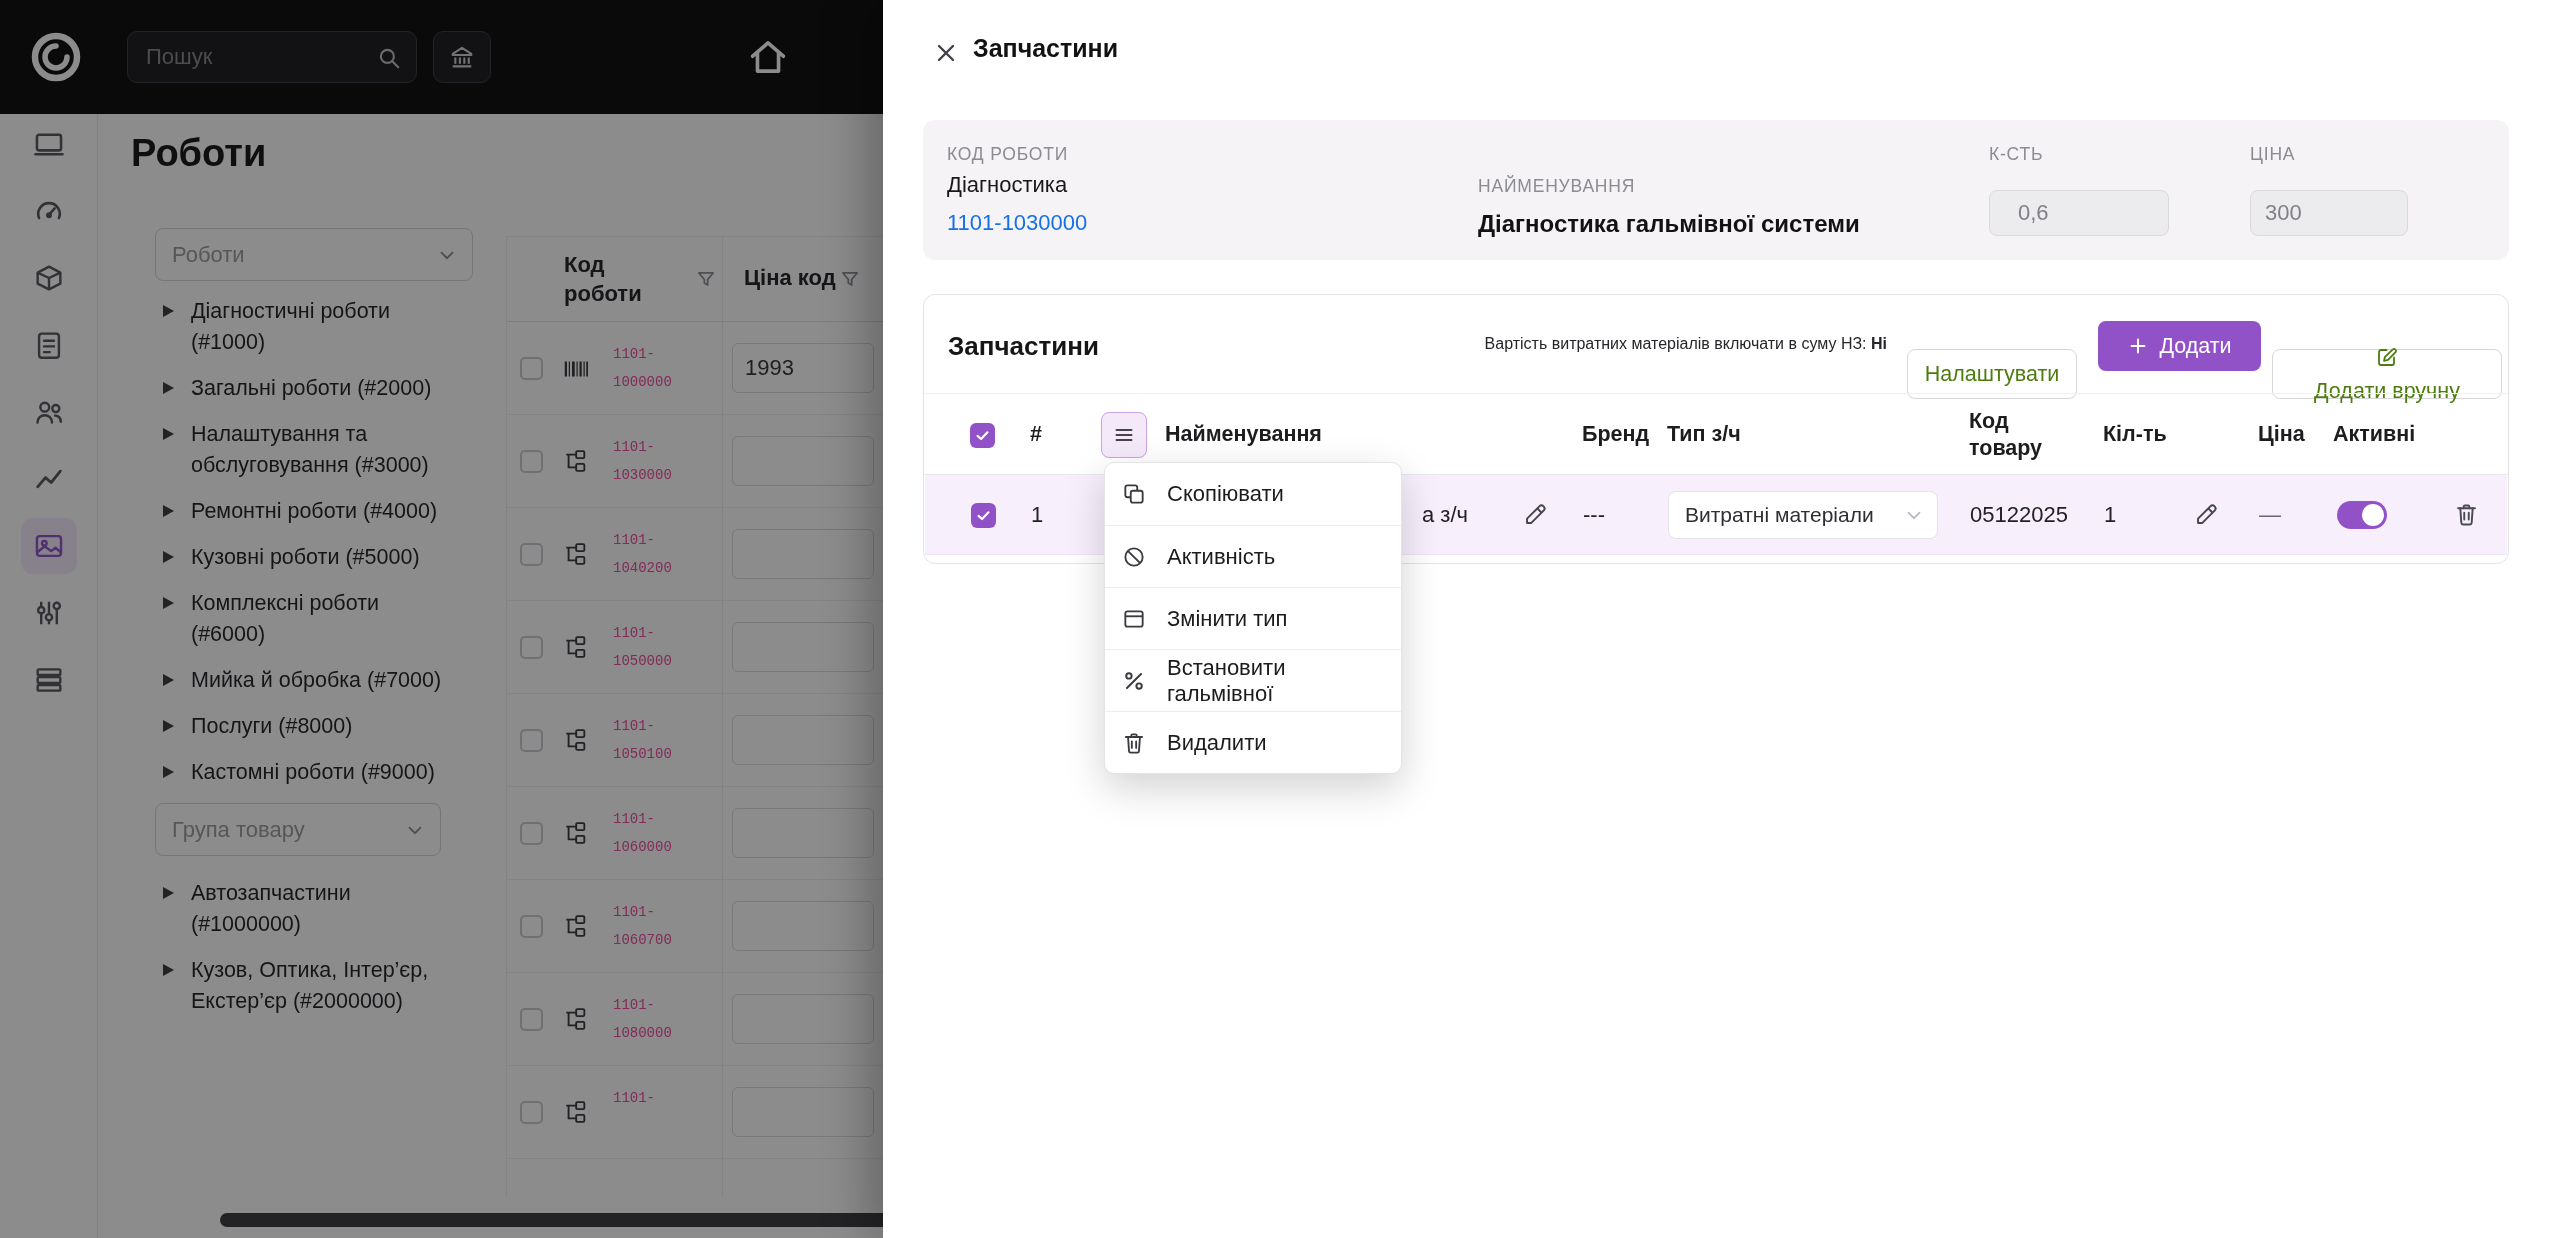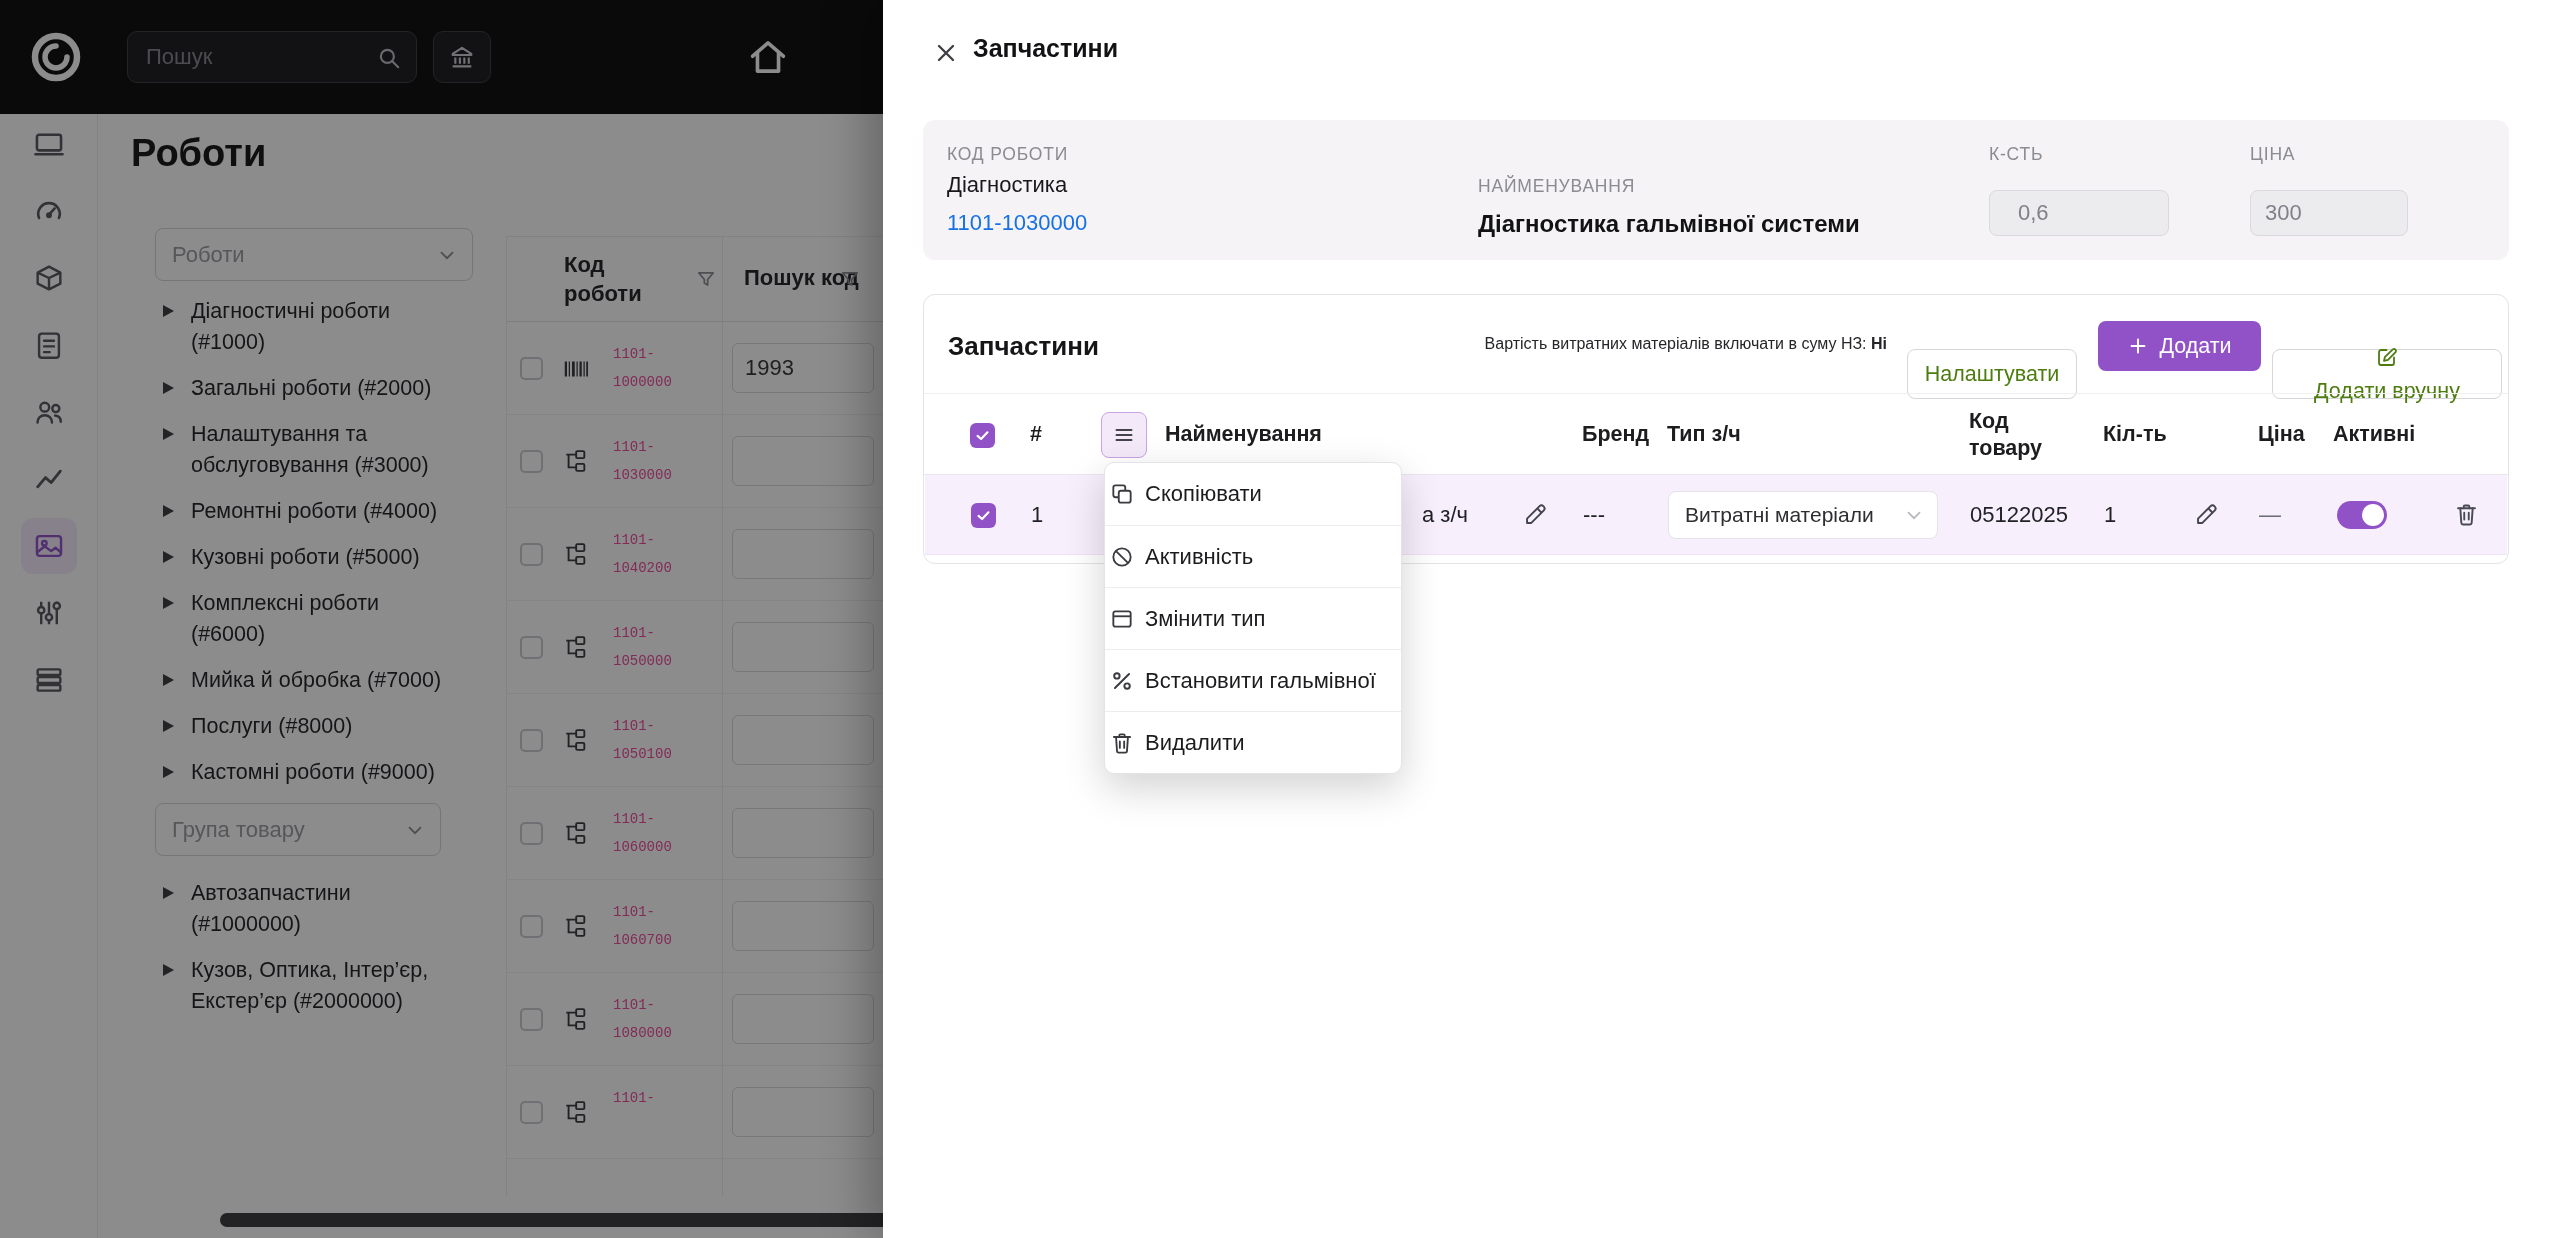--- a/index.html
+++ b/index.html
@@ -113,21 +113,21 @@
     justify-content:space-between; padding:0 12px 0 16px; font-size:21px; color:#2e2e33; }
   .pencil { color:#44444b; cursor:pointer; }
   .toggle { position:absolute; left:1412px; top:26px; width:50px; height:28px; border-radius:14px;
     background:#9152c8; cursor:pointer; }
   .toggle .knob { position:absolute; right:3px; top:3px; width:22px; height:22px; border-radius:50%; background:#fff; }
   .trash-btn { position:absolute; left:1528px; top:26px; color:#4a4a52; cursor:pointer; }
 
   
   #ctx-menu { position:absolute; left:221px; top:462px; width:298px; background:#fff;
     border:1px solid #e4e4e8; border-radius:10px; box-shadow:0 14px 40px rgba(0,0,0,0.18); z-index:40; overflow:hidden; }
-  .ctx-item { height:62px; display:flex; align-items:center; gap:10px; padding:0 4px;
+  .ctx-item { height:62px; display:flex; align-items:center; gap:20px; padding:0 16px;
     font-size:22px; color:#1c1c1f; cursor:pointer; }
   .ctx-item + .ctx-item { border-top:1px solid #ededf0; }
   .ctx-icon { color:#3a3a40; flex:0 0 auto; }
 </style>
 </head>
 <body>
 
 <div id="canvas">
 
   <div id="app">
@@ -269,21 +269,21 @@
 
       <div id="works-table">
         <div class="wt-vline"></div>
         <div class="wt-header">
           <div class="wt-h1">Код роботи</div>
           <span class="wt-funnel" style="left:188px">
               <svg width="22" height="22" viewBox="0 0 20 20" fill="none" stroke="currentColor" stroke-width="1.6" stroke-linejoin="round">
                 <path d="M3.5 4.5h13l-5 6v5l-3-1.8v-3.2z"></path>
               </svg>
             </span>
-          <div class="wt-h2">Пошук код</div>
+          <div class="wt-h2">Ціна код</div>
           <span class="wt-funnel" style="left:332px">
               <svg width="22" height="22" viewBox="0 0 20 20" fill="none" stroke="currentColor" stroke-width="1.6" stroke-linejoin="round">
                 <path d="M3.5 4.5h13l-5 6v5l-3-1.8v-3.2z"></path>
               </svg>
             </span>
         </div>
 
         <div class="wt-row">
           <span class="cb-empty"></span>
           <span class="wt-icon">

